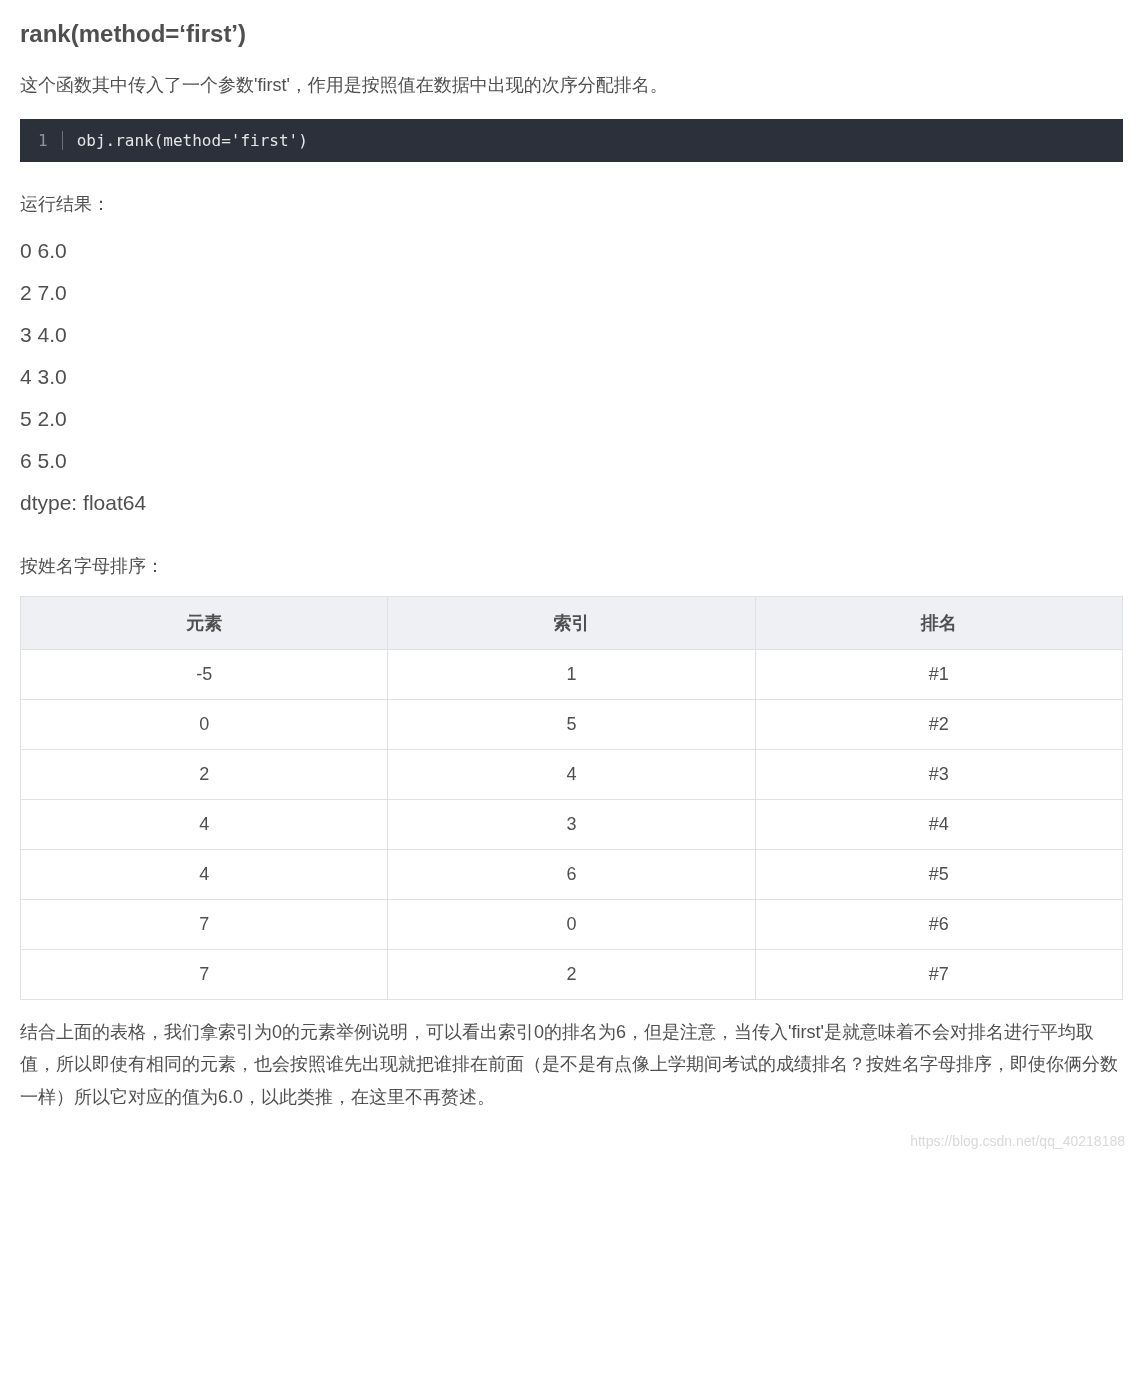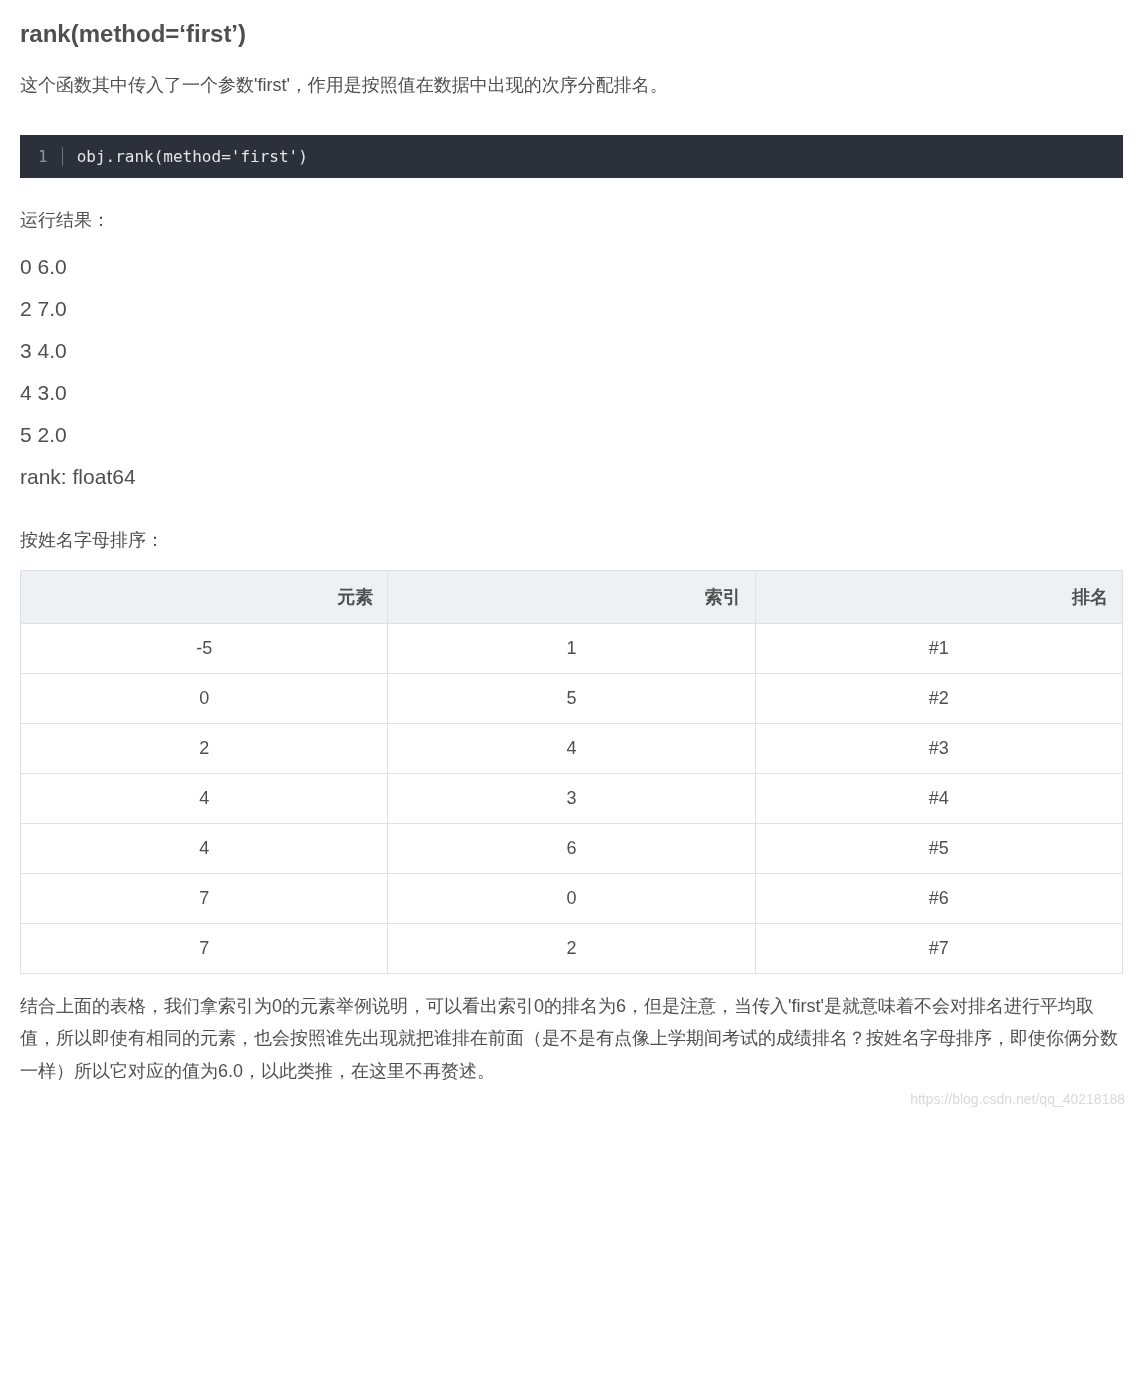--- a/index.html
+++ b/index.html
@@ -13,21 +13,21 @@
   }
   h2 {
     font-size: 24px;
     font-weight: 700;
     color: #4f4f4f;
     margin-bottom: 24px;
   }
   p.desc {
     font-size: 18px;
     color: #4f4f4f;
-    margin-bottom: 36px;
+    margin-bottom: 20px;
     line-height: 1.5;
   }
   .code-block {
     background: #2b303b;
     color: #c0c5ce;
     padding: 12px 18px;
     font-family: "Consolas", "Monaco", monospace;
     font-size: 16px;
     margin-bottom: 30px;
     display: flex;
@@ -58,38 +58,38 @@
     width: 100%;
     border-collapse: collapse;
     margin-top: 18px;
     font-size: 18px;
   }
   thead th {
     background: #eef0f4;
     color: #4f4f4f;
     font-weight: 700;
     padding: 14px;
-    text-align: right;
+    text-align: center;
     border: 1px solid #dfe2e5;
   }
   tbody td {
     padding: 14px;
     text-align: center;
     border: 1px solid #dfe2e5;
     color: #4f4f4f;
   }
   .conclusion {
     font-size: 18px;
     color: #4f4f4f;
     line-height: 1.8;
     margin-top: 16px;
   }
   .watermark {
     position: absolute;
-    bottom: 20px;
+    bottom: 4px;
     right: 18px;
     color: #d9d9d9;
     font-size: 14px;
     font-family: Arial, sans-serif;
   }
 </style>
 </head>
 <body>
 
 <h2>rank(method=‘first’)</h2>
@@ -102,21 +102,22 @@
 </div>
 
 <p class="result-label">运行结果：</p>
 
 <div>
   <div class="result-line">0 6.0</div>
   <div class="result-line">2 7.0</div>
   <div class="result-line">3 4.0</div>
   <div class="result-line">4 3.0</div>
   <div class="result-line">5 2.0</div>
-  <div class="result-line">rank: float64</div>
+  <div class="result-line">6 5.0</div>
+  <div class="result-line">dtype: float64</div>
 </div>
 
 <p class="result-label">按姓名字母排序：</p>
 
 <table>
   <thead>
     <tr>
       <th>元素</th>
       <th>索引</th>
       <th>排名</th>

